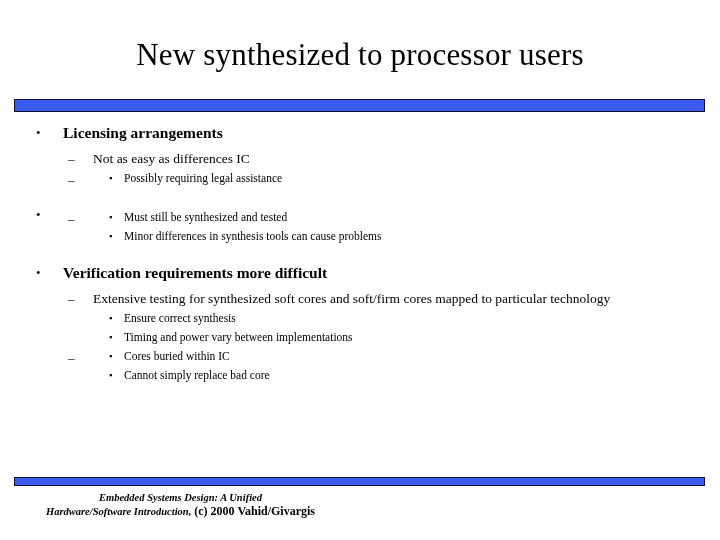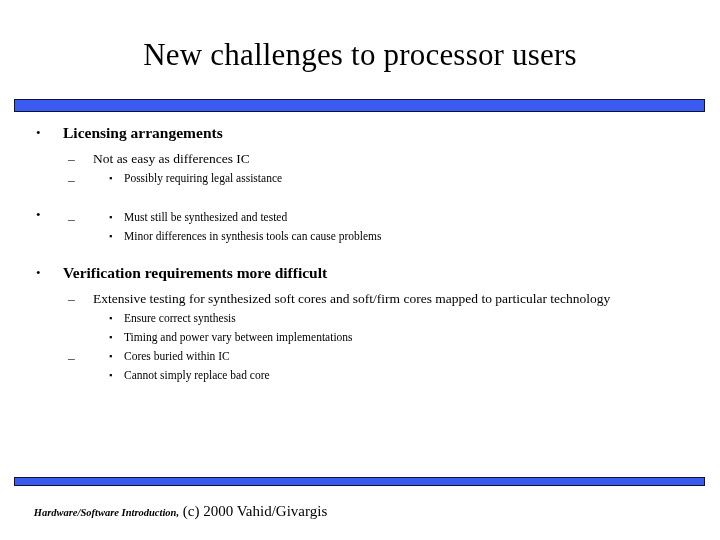--- a/index.html
+++ b/index.html
@@ -124,38 +124,38 @@
     width: 345px;
     text-align: center;
     font-size: 10.5px;
     line-height: 13.5px;
     font-style: italic;
     font-weight: bold;
     color: #000000;
   }
   .footer-credit .plain {
     font-style: normal;
-    font-weight: normal;
-    font-size: 15px;
+    font-weight: bold;
+    font-size: 12px;
   }
   .page-number {
     position: absolute;
     left: 704px;
     top: 494px;
     width: 30px;
     text-align: right;
     font-size: 13px;
     line-height: 16px;
     color: #000000;
   }
 </style>
 </head>
 <body>
 
-<div class="slide-title">New challenges to processor users</div>
+<div class="slide-title">New synthesized to processor users</div>
 
 <div class="rule-bar top"></div>
 
 <div class="body-area">
 
   <div class="blk">
     <div class="lvl1">
       <span class="bullet">•</span>
       <span>Licensing arrangements</span>
     </div>
@@ -224,17 +224,17 @@
       <span class="bullet">▪</span>
       <span>Cannot simply replace bad core</span>
     </div>
   </div>
 
 </div>
 
 <div class="rule-bar bottom"></div>
 
 <div class="footer-credit">
-  <br>
+  <span>Embedded Systems Design: A Unified</span><br>
   <span>Hardware/Software Introduction,</span><span class="plain"> (c) 2000 Vahid/Givargis</span>
 </div>
 
 <div class="page-number">50</div>
 
 </body></html>

